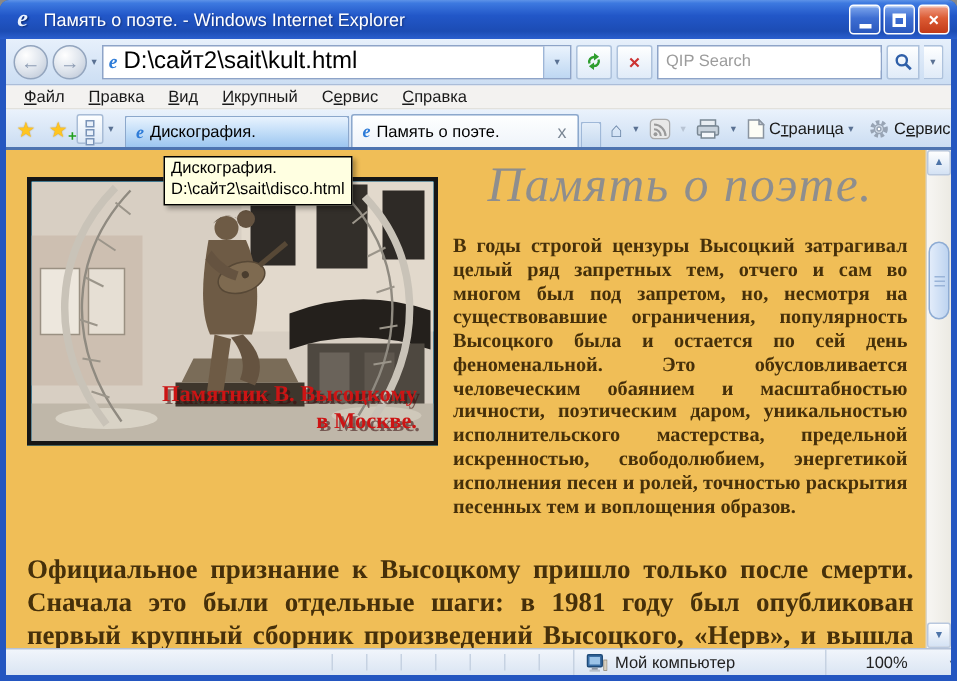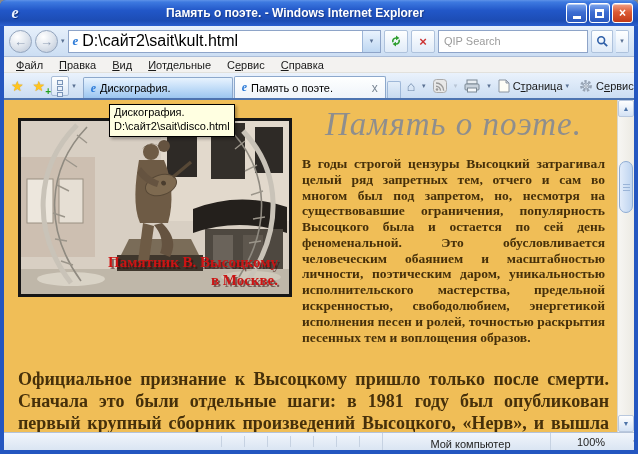--- a/index.html
+++ b/index.html
@@ -8,22 +8,22 @@
 
   .window { width:638px; height:454px; background:#2456C0; border-radius:6px 6px 0 0;
             display:flex; flex-direction:column; padding:0 4px 4px; }
 
   
   .titlebar { height:26px; margin:0 -4px; border-radius:6px 6px 0 0; display:flex; align-items:center;
     padding:0 5px 0 6px; gap:5px;
     background:linear-gradient(180deg,#5E93E8 0%,#3D79E0 8%,#2257C8 40%,#1C4CB4 80%,#2B5FCE 100%); }
   .ie-logo { color:#EAF2FF; font-family:"Liberation Serif",serif; font-style:italic; font-weight:bold;
     font-size:16px; width:18px; text-align:center; text-shadow:1px 1px 1px #0A2C78; }
-  .win-title { color:#fff; font-size:12px; font-weight:bold; text-shadow:1px 1px 1px #1A3C8C;
-    flex:1; white-space:nowrap; overflow:hidden;text-align:center; }
+  .win-title { color:#fff; font-size:12px; font-weight:normal; text-shadow:1px 1px 1px #1A3C8C;
+    flex:1; white-space:nowrap; overflow:hidden; }
   .winctl { display:flex; gap:2px; }
   .wbtn { width:21px; height:20px; border:1px solid #fff; border-radius:3px; display:flex;
     align-items:center; justify-content:center; color:#fff; font-size:11px; font-weight:bold;
     background:linear-gradient(180deg,#7FA8EE,#3E6ED2 45%,#2A58BE); box-shadow:inset 0 1px 0 rgba(255,255,255,.5); }
   .wbtn.close { background:linear-gradient(180deg,#F0A088,#DC5B34 45%,#C23A18); font-size:12px; }
   .glyph-min { width:8px; height:3px; background:#fff; margin-top:9px; }
   .glyph-max { width:9px; height:9px; border:2px solid #fff; border-top-width:3px; }
 
   
   .chrome { flex:1; display:flex; flex-direction:column; background:#EFF5FC; overflow:hidden; }
@@ -108,21 +108,21 @@
   .sb-thumb { position:absolute; top:44px; left:1px; width:14px; height:52px; border-radius:7px;
     border:1px solid #8EACD4; background:linear-gradient(90deg,#E2ECFA,#BED4F0); }
   .sb-grip { position:absolute; left:3px; top:22px; width:7px; height:1px; background:#9AB4D8;
     box-shadow:0 3px 0 #9AB4D8, 0 6px 0 #9AB4D8; }
 
   
   .statusbar { height:18px; background:linear-gradient(180deg,#F1F5FB,#DAE5F3); border-top:1px solid #B4C2D8;
     display:flex; align-items:center; font-size:11px; color:#222; }
   .sb-left { flex:1; }
   .sb-cell { width:23px; height:70%; border-left:1px solid #C6D2E2; }
-  .sb-zone { width:168px; height:100%; border-left:1px solid #C6D2E2; display:flex; align-items:center; gap:5px; padding-left:8px;flex-direction:column; }
+  .sb-zone { width:168px; height:100%; border-left:1px solid #C6D2E2; display:flex; align-items:center; gap:5px; padding-left:8px; }
   .sb-zoom { width:84px; height:100%; border-left:1px solid #C6D2E2; display:flex; align-items:center; gap:20px; padding-left:6px; }
   .zoom-dd { margin-left:8px; font-size:7px; color:#4A5A70; }
 </style>
 </head>
 <body>
 
 <div class="window">
 
   <div class="titlebar">
     <span class="ie-logo">e</span>
@@ -177,21 +177,21 @@
       </span>
       <span class="search-dd">
           <span class="small-dd">▾</span>
         </span>
     </div>
 
     <div class="menubar">
       <span class="menu-item"><span></span><u>Ф</u><span>айл</span></span>
       <span class="menu-item"><span></span><u>П</u><span>равка</span></span>
       <span class="menu-item"><span></span><u>В</u><span>ид</span></span>
-      <span class="menu-item"><span></span><u>И</u><span>отдельные</span></span>
+      <span class="menu-item"><span></span><u>И</u><span>крупный</span></span>
       <span class="menu-item"><span>С</span><u>е</u><span>рвис</span></span>
       <span class="menu-item"><span></span><u>С</u><span>правка</span></span>
     </div>
 
     <div class="cmdbar">
       <span class="cmd-group">
           <span class="star">★</span>
         </span>
       <span class="cmd-group addstar">
           <span class="star">★</span>

